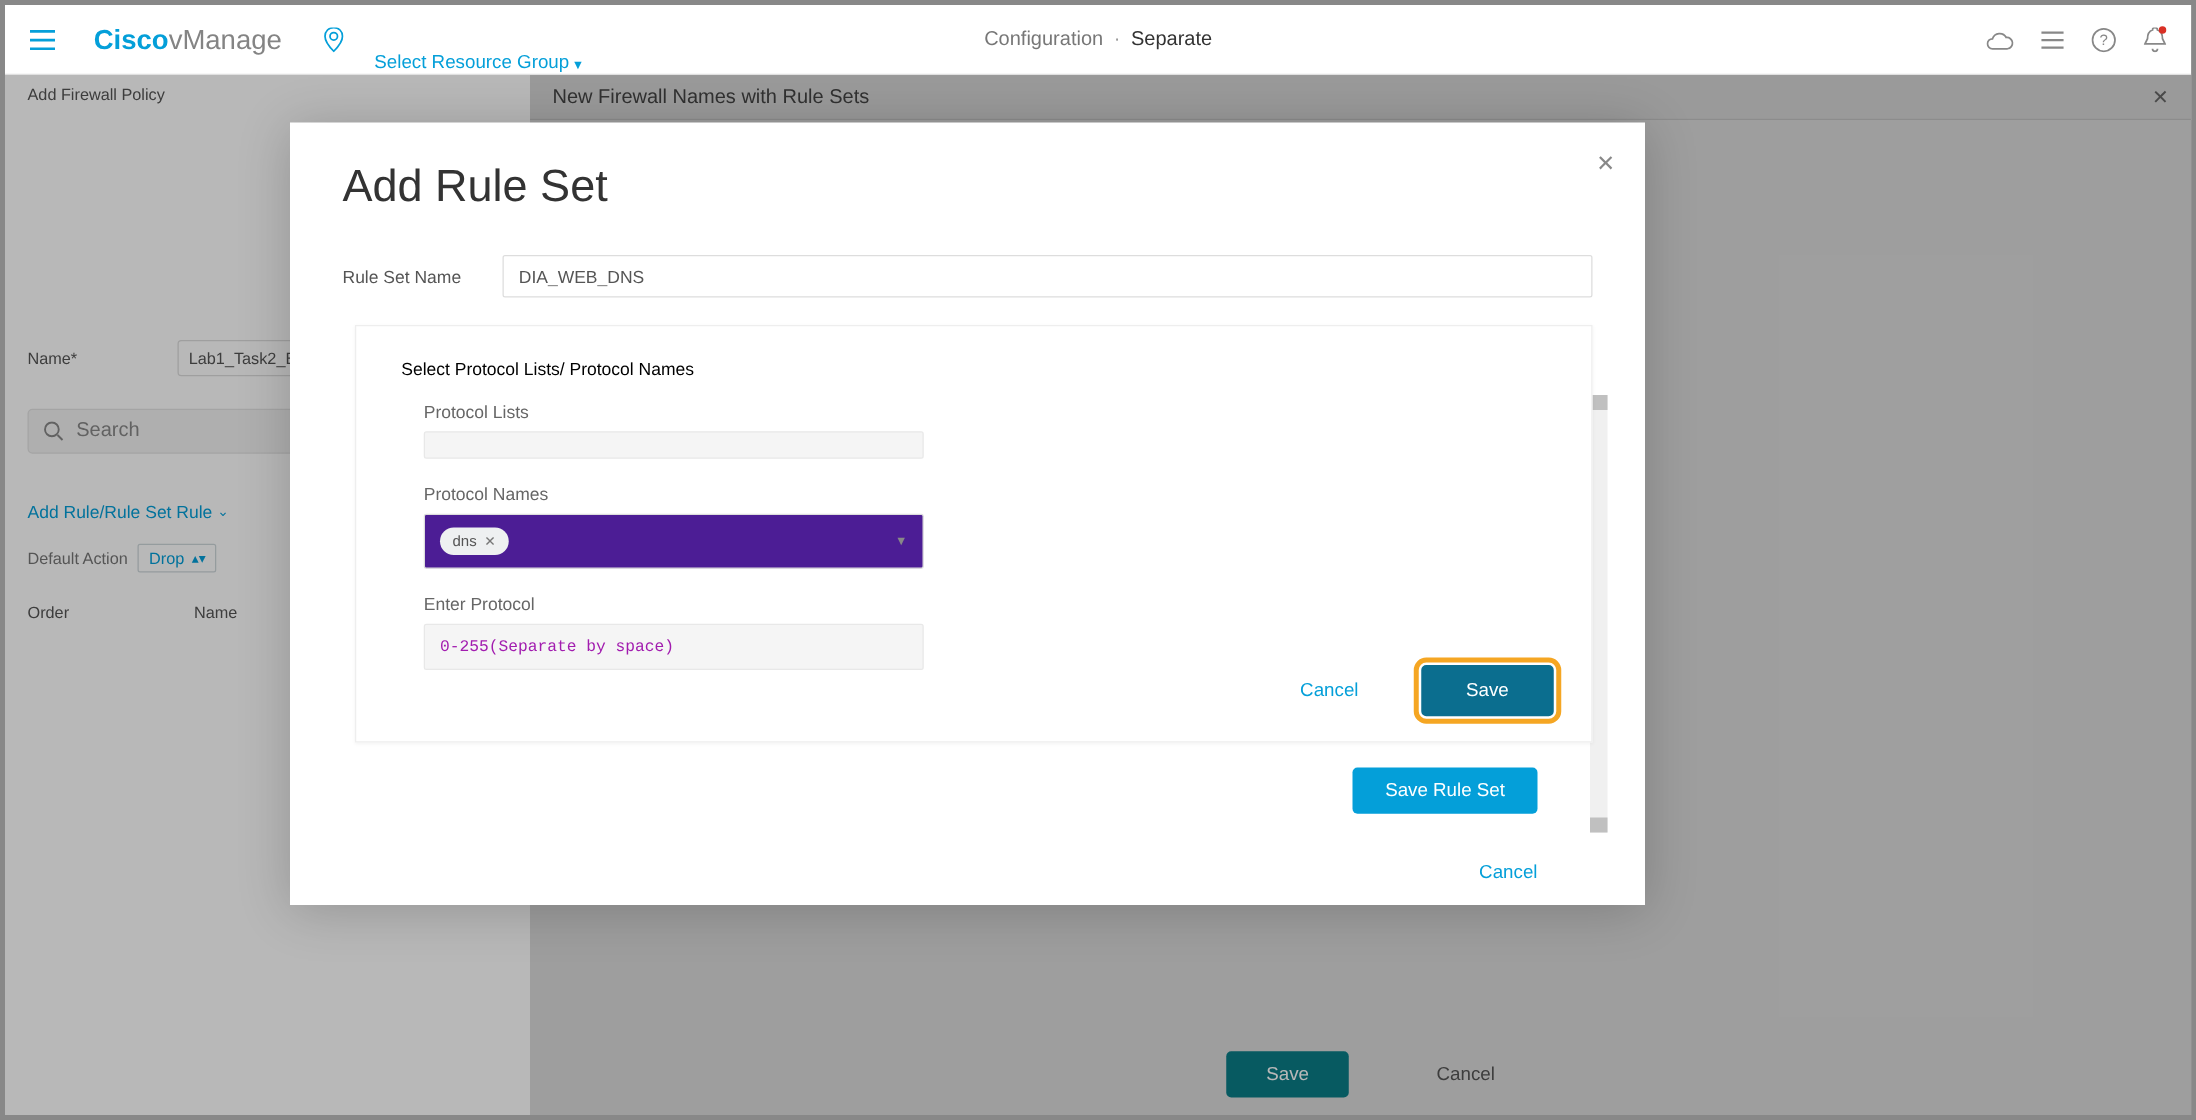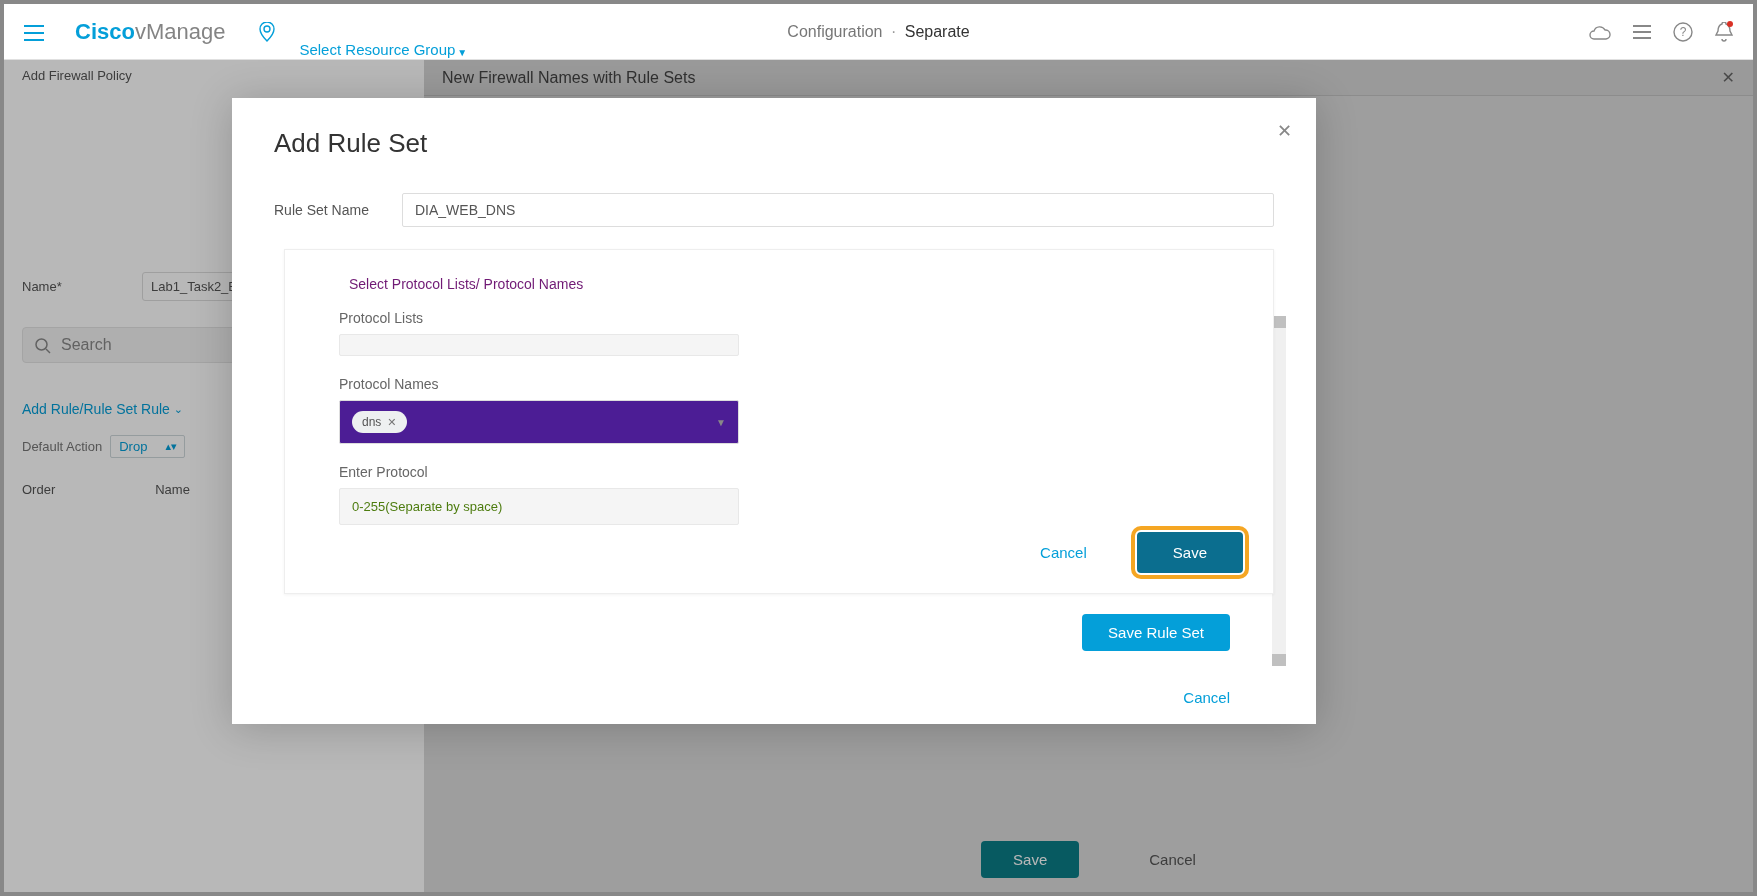--- a/index.html
+++ b/index.html
@@ -28,51 +28,51 @@
     .bg-left { position: absolute; left: 0; top: 0; width: 420px; height: 100%; background: #fff; }
     .bg-left-hdr { height: 32px; padding: 8px 18px; font-size: 13px; color: #555; }
     .bg-left-body { padding-top: 180px; }
     .bg-row { display: flex; align-items: center; padding: 0 18px; margin-bottom: 26px; }
     .bg-label { width: 120px; font-size: 13px; color: #555; }
     .bg-field { background: #fff; border: 1px solid #ddd; border-radius: 3px; padding: 6px 8px; font-size: 13px; color: #555; width: 260px; }
     .bg-search { background: #f3f3f3; border: 1px solid #e3e3e3; border-radius: 4px; display: flex; align-items: center; padding: 8px 12px; width: 380px; }
     .bg-search .sicon { color: #888; margin-right: 10px; }
     .bg-link { color: #049fd9; font-size: 14px; padding: 12px 18px; cursor: pointer; display: flex; align-items: center; }
     .bg-default { padding: 6px 18px; font-size: 13px; color: #777; display: flex; align-items: center; gap: 8px; }
-    .bg-default .sel { border: 1px solid #cfd8dc; color: #049fd9; padding: 3px 8px; border-radius: 2px; display: inline-flex; align-items: center; gap: 18px; }
+    .bg-default .sel { border: 1px solid #cfd8dc; color: #049fd9; padding: 3px 8px; border-radius: 2px; display: inline-flex; align-items: center; gap: 6px; }
     .bg-th { display: flex; padding: 18px 18px 8px; font-size: 13px; color: #555; gap: 100px; }
     
     .bg-right { position: absolute; left: 420px; right: 0; top: 0; height: 100%; background: #dcdcdc; }
     .bg-right-hdr { height: 36px; background: #d6d6d6; display: flex; align-items: center; justify-content: space-between; padding: 0 18px; font-size: 16px; color: #444; border-bottom: 1px solid #c2c2c2; }
     .bg-right-ftr { position: absolute; bottom: 14px; left: 0; right: 0; display: flex; justify-content: center; gap: 70px; align-items: center; }
     .btn-teal { background: #0a7d87; color: #fff; border: none; border-radius: 4px; padding: 10px 32px; font-size: 15px; cursor: pointer; }
     .btn-link { color: #555; font-size: 15px; cursor: pointer; }
     
     .modal { position: absolute; left: 228px; top: 94px; width: 1084px; height: 626px; background: #fff; box-shadow: 0 4px 40px rgba(0,0,0,0.2); padding: 30px 42px 18px; display: flex; flex-direction: column; }
     .modal-close { position: absolute; right: 24px; top: 22px; color: #888; font-size: 18px; cursor: pointer; }
-    .modal-title { font-size: 26px; font-weight: 300; color: #333; margin-bottom: 34px; }
+    .modal-title { font-size: 36px; font-weight: 300; color: #333; margin-bottom: 34px; }
     
     .rs-row { display: flex; align-items: center; gap: 24px; margin-bottom: 22px; }
     .rs-label { font-size: 14px; color: #555; width: 104px; }
     .rs-input { flex: 1; border: 1px solid #ddd; border-radius: 2px; padding: 8px 12px; font-size: 14px; color: #555; }
     
     .scroll-track { position: absolute; right: 30px; top: 218px; bottom: 58px; width: 14px; background: #f0f0f0; }
     .scroll-thumb-top { position: absolute; top: 0; left: 0; right: 0; height: 12px; background: #c0c0c0; }
     .scroll-thumb-bot { position: absolute; bottom: 0; left: 0; right: 0; height: 12px; background: #c0c0c0; }
     
     .inner-card { border: 1px solid #eee; box-shadow: 0 1px 3px rgba(0,0,0,0.05); padding: 26px 36px 22px; margin-left: 10px; margin-right: 0; background: #fff; flex: 1; position: relative; }
-    .inner-title { font-size: 14px; color: #701a75; margin-bottom: 18px; margin-left: 28px; }
+    .inner-title { font-size: 14px; color: #000000; margin-bottom: 18px; }
     .fgroup { margin-bottom: 20px; margin-left: 18px; }
     .flabel { font-size: 14px; color: #666; margin-bottom: 8px; }
     .finput { width: 400px; background: #f5f5f5; border: 1px solid #e8e8e8; border-radius: 2px; padding: 10px 12px; font-size: 13px; color: #555; display: flex; align-items: center; justify-content: space-between; }
     .finput.white { background: #4c1d95; border: 1px solid #ddd; }
     .chip { background: #eef0f1; border-radius: 12px; padding: 4px 10px; font-size: 12px; color: #555; display: inline-flex; align-items: center; gap: 6px; }
     .chip .x { font-size: 11px; color: #777; cursor: pointer; }
     .finput .dd { color: #888; font-size: 10px; }
-    .placeholder { color: #4d7c0f; }
+    .placeholder { color: #a21caf; font-family: Liberation Mono, monospace; }
     
     .inner-ftr { position: absolute; bottom: 20px; right: 30px; display: flex; align-items: center; gap: 50px; }
     .btn-cancel { color: #049fd9; font-size: 15px; background: none; border: none; cursor: pointer; }
     .btn-save-hi { background: #0b6e8f; color: #fff; border: 2px solid #0b6e8f; border-radius: 4px; padding: 10px 34px; font-size: 15px; cursor: pointer; outline: 4px solid #f5a623; outline-offset: 2px; }
     
     .modal-ftr { display: flex; justify-content: flex-end; align-items: flex-end; gap: 38px; padding-top: 20px; margin-right: 44px; flex-direction: column; }
     .btn-teal-lt { background: #049fd9; color: #fff; border: none; border-radius: 4px; padding: 10px 26px; font-size: 15px; cursor: pointer; }
     .btn-link-cy { color: #049fd9; font-size: 15px; background: none; border: none; cursor: pointer; }
     
     svg { display: inline-block; vertical-align: middle; }

